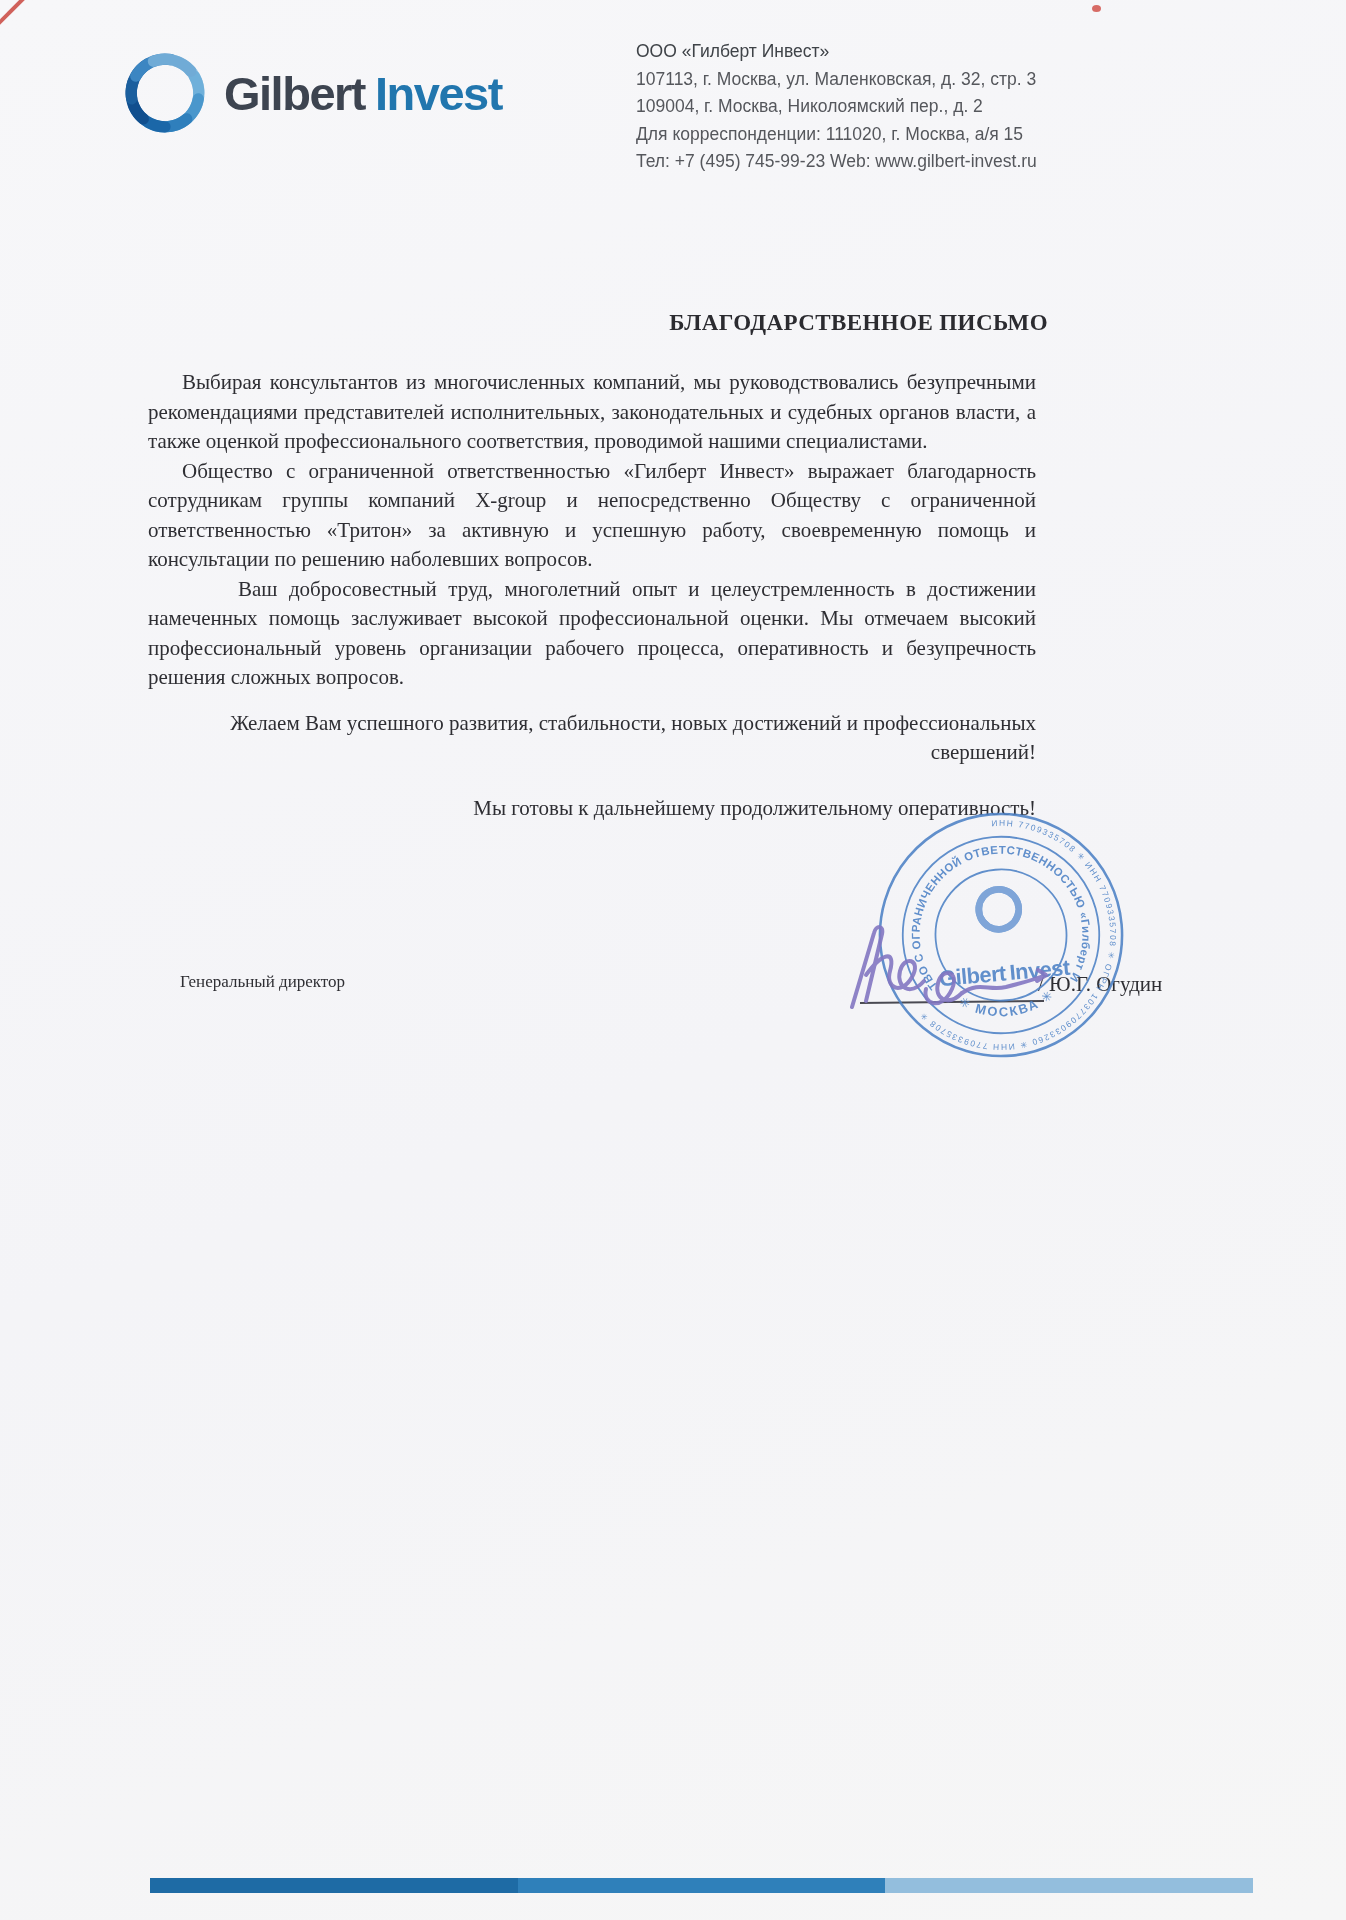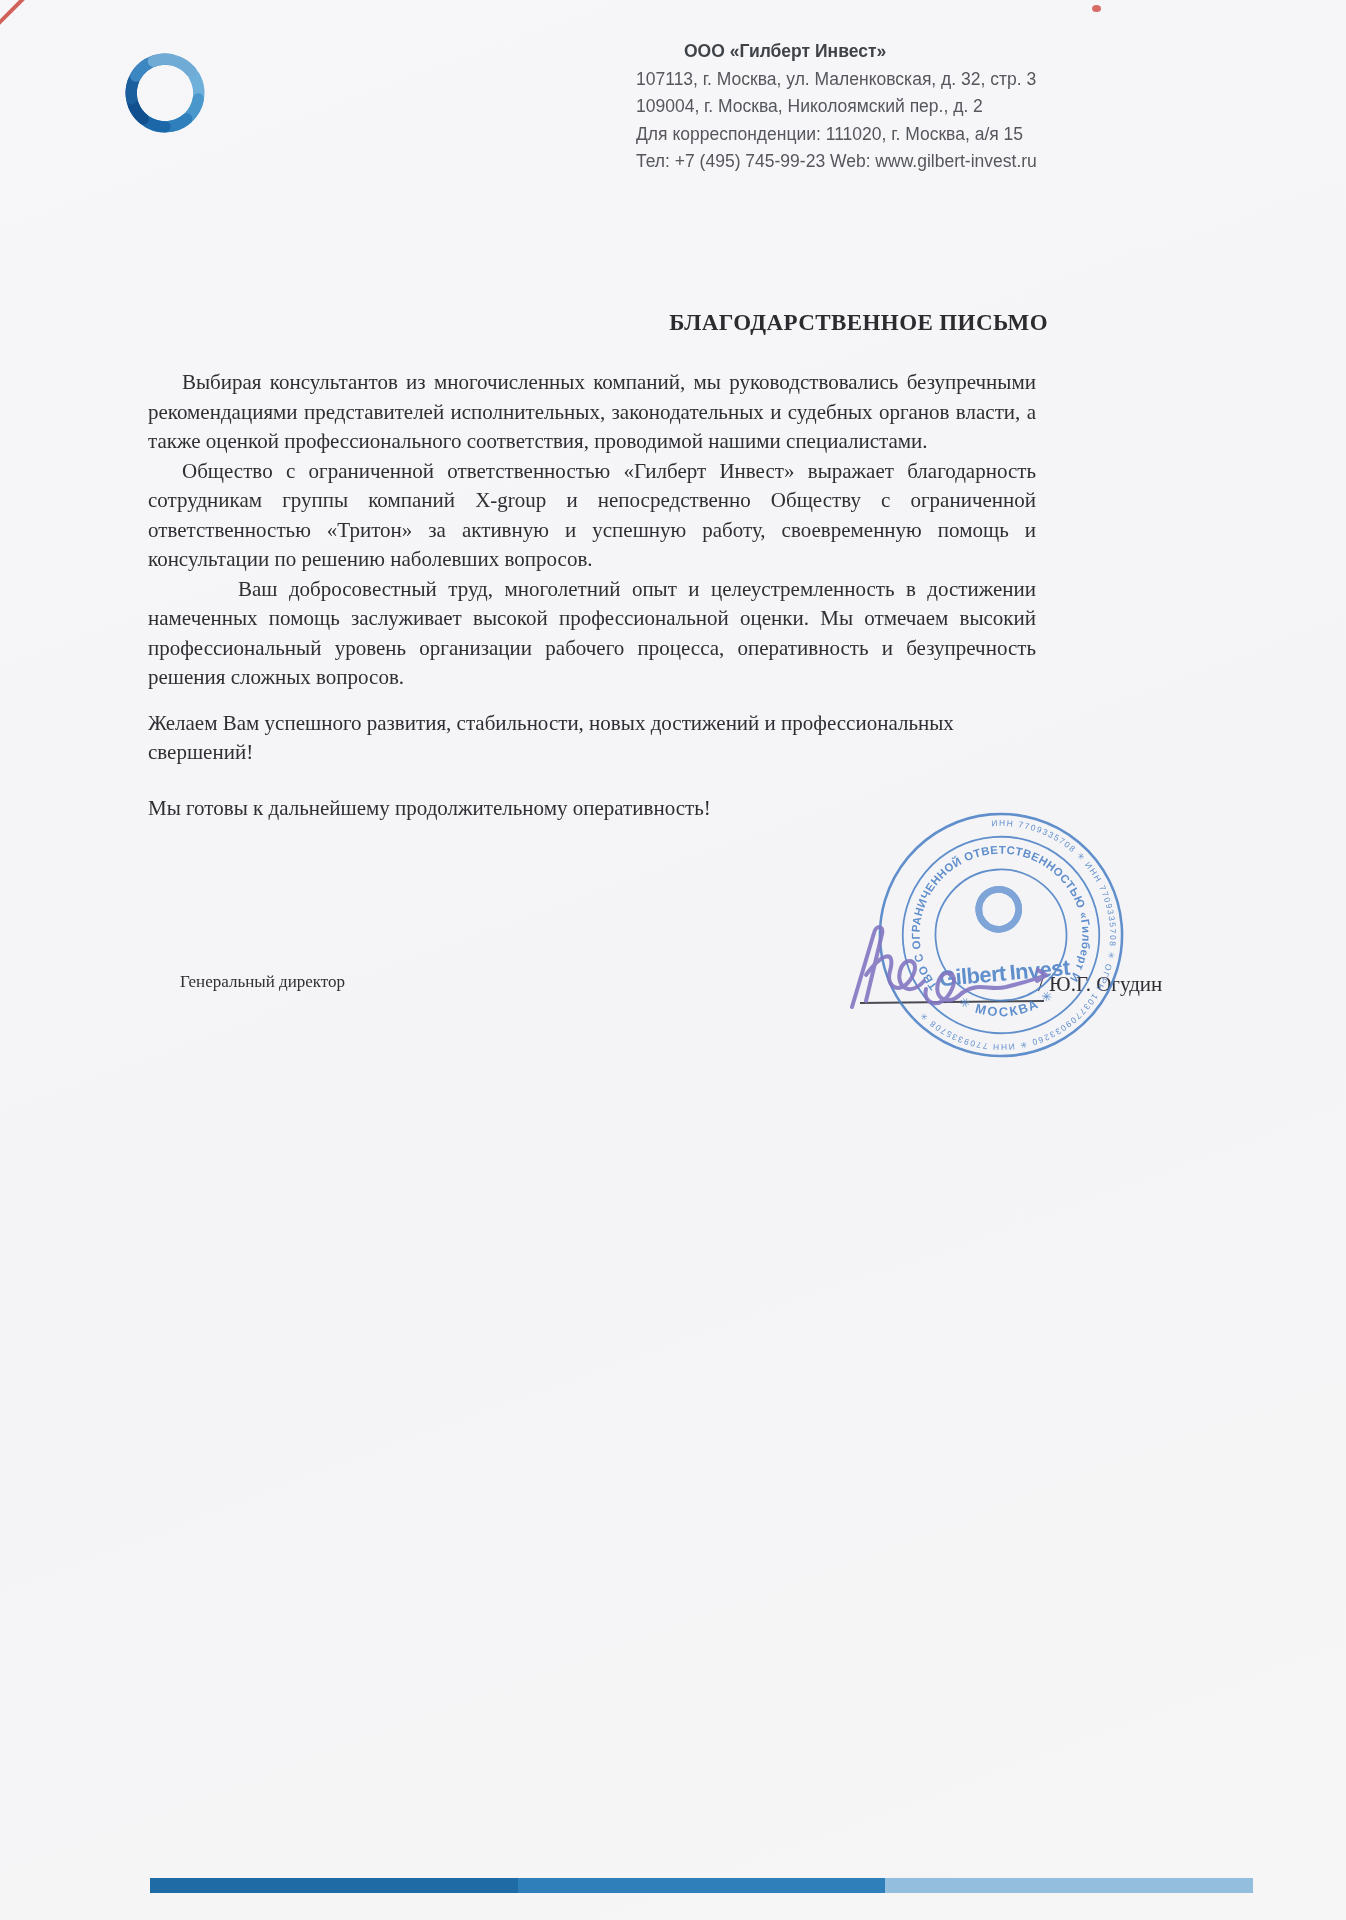--- a/index.html
+++ b/index.html
@@ -10,32 +10,32 @@
   
   .logo{position:absolute;left:118px;top:46px;display:flex;align-items:center;}
   .logo svg{width:94px;height:94px;}
   .logo-text{margin-left:12px;font-family:"Liberation Sans","DejaVu Sans",sans-serif;
              font-size:47px;font-weight:600;letter-spacing:-1.5px;white-space:nowrap;}
   .logo-text .w1{color:#3d4450;}
   .logo-text .w2{color:#2176ae;margin-left:10px;}
   .contact{position:absolute;left:636px;top:38px;width:430px;
            font-family:"Liberation Sans","DejaVu Sans",sans-serif;
            font-size:17.5px;line-height:27.5px;color:#55575c;}
-  .contact .company{font-weight:700;color:#3f4348;margin-left:48px;}
+  .contact .company{font-weight:400;color:#3f4348;}
 
   
   .title{position:absolute;left:160px;top:310px;width:888px;text-align:right;
          font-size:23px;font-weight:700;letter-spacing:.4px;color:#2b2b30;}
   .body-col{position:absolute;left:148px;top:368px;width:888px;
             font-size:21px;line-height:29.5px;}
   .body-col p{margin:0;}
   .p-just{text-align:justify;}
   .ind-s{text-indent:34px;}
   .ind-l{text-indent:90px;}
-  .p-center{text-align:left;}
+  .p-center{text-align:right;}
   .mt1{margin-top:16px !important;}
   .mt2{margin-top:26px !important;}
 
   
   .sig-role{position:absolute;left:180px;top:972px;font-size:17px;}
   .sig-name{position:absolute;left:1038px;top:972px;font-size:21px;white-space:nowrap;}
   .sig-line{position:absolute;left:860px;top:1001px;width:184px;height:2px;
             background:#4a4a52;transform:rotate(-.6deg);}
 
   
@@ -71,20 +71,23 @@
         <path d="M 86 50 A 36 36 0 0 0 62.3 16.2" stroke="#6fb0da" transform="rotate(40 50 50)"></path>
         <path d="M 86 50 A 36 36 0 0 0 62.3 16.2" stroke="#4a97cc" transform="rotate(80 50 50)"></path>
         <path d="M 86 50 A 36 36 0 0 0 62.3 16.2" stroke="#2f7fbc" transform="rotate(120 50 50)"></path>
         <path d="M 86 50 A 36 36 0 0 0 62.3 16.2" stroke="#1b67a8" transform="rotate(160 50 50)"></path>
         <path d="M 86 50 A 36 36 0 0 0 62.3 16.2" stroke="#114f8e" transform="rotate(200 50 50)"></path>
         <path d="M 86 50 A 36 36 0 0 0 62.3 16.2" stroke="#1b5f9e" transform="rotate(240 50 50)"></path>
         <path d="M 86 50 A 36 36 0 0 0 62.3 16.2" stroke="#3c86c2" transform="rotate(280 50 50)"></path>
         <path d="M 86 50 A 36 36 0 0 0 62.3 16.2" stroke="#70abd6" transform="rotate(320 50 50)"></path>
       </g>
     </svg>
+    <div class="logo-text">
+      <span class="w1">Gilbert</span><span class="w2">Invest</span>
+    </div>
   </div>
 
   <div class="contact">
     <div class="company">ООО «Гилберт Инвест»</div>
     <div>107113, г. Москва, ул. Маленковская, д. 32, стр. 3</div>
     <div>109004, г. Москва, Николоямский пер., д. 2</div>
     <div>Для корреспонденции: 111020, г. Москва, а/я 15</div>
     <div>Тел: +7 (495) 745-99-23 Web: www.gilbert-invest.ru</div>
   </div>
 

